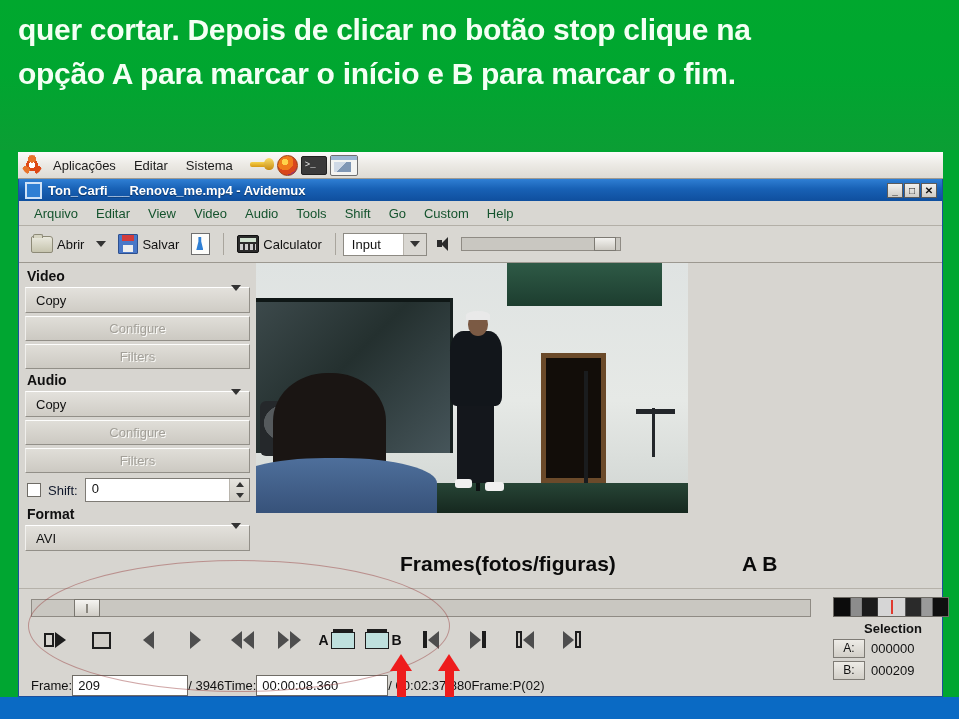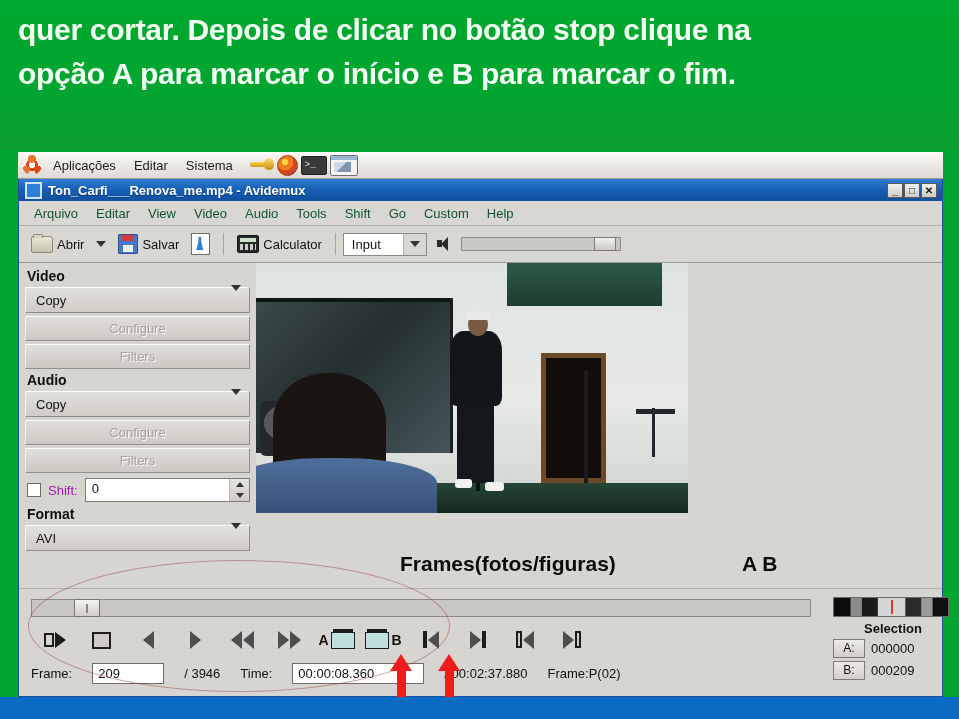--- a/index.html
+++ b/index.html
@@ -199,21 +199,21 @@
   .sb-btn{
     height:25px;background:linear-gradient(180deg,#e0ded8,#ccc9c2);
     border:1px solid #928f88;border-top-color:#fdfdfc;border-left-color:#f0efec;
     box-sizing:border-box;text-align:center;line-height:23px;
     font-size:13px;color:#a3a099;text-shadow:1px 1px 0 #fbfbf9;margin-bottom:3px;
   }
   .shift-row{display:flex;align-items:center;gap:7px;margin:5px 0 4px 2px;}
   .chk{
     width:14px;height:14px;background:#fff;border:1px solid #6f6c66;box-sizing:border-box;
   }
-  .shift-label{font-size:13px;color:#a21caf;}
+  .shift-label{font-size:13px;color:#0f172a;}
   .spin{
     flex:1 1 auto;display:flex;background:#fff;border:1px solid #7e7b75;height:24px;box-sizing:border-box;
   }
   .spin .sv{flex:1 1 auto;font-size:13px;color:#111;padding:2px 0 0 6px;}
   .spin .sarrows{
     width:19px;border-left:1px solid #b9b5ad;background:linear-gradient(180deg,#e6e4df,#cfccc5);
     display:flex;flex-direction:column;align-items:center;justify-content:space-around;
   }
   .sp-up{width:0;height:0;border-left:4px solid transparent;border-right:4px solid transparent;border-bottom:5px solid #333;}
   .sp-dn{width:0;height:0;border-left:4px solid transparent;border-right:4px solid transparent;border-top:5px solid #333;}
@@ -288,22 +288,22 @@
   .g-play b{display:block;width:0;height:0;border-top:8px solid transparent;border-bottom:8px solid transparent;border-left:11px solid #1d1d1d;}
   .g-stop{width:19px;height:17px;border:2px solid #1d1d1d;background:#cfccc6;box-sizing:border-box;}
   .tri-l{width:0;height:0;border-top:9px solid transparent;border-bottom:9px solid transparent;border-right:11px solid #4d4d4d;}
   .tri-r{width:0;height:0;border-top:9px solid transparent;border-bottom:9px solid transparent;border-left:11px solid #4d4d4d;}
   .dtri{display:flex;gap:1px;}
   .bar-blk{width:4px;height:17px;background:#1d1d1d;}
   .ab-ico{position:relative;display:flex;align-items:center;gap:2px;font-size:14px;font-weight:bold;color:#111;}
   .ab-box{width:22px;height:15px;background:#bfe0dd;border:1px solid #1d1d1d;position:relative;}
   .ab-box:before{content:"";position:absolute;left:1px;top:-4px;width:20px;height:3px;background:#1d1d1d;}
   #statusbar{
-    position:absolute;left:12px;top:70px;width:760px;height:28px;
-    display:flex;align-items:center;gap:20px;font-size:13px;color:#111;
+    position:absolute;left:12px;top:82px;width:760px;height:28px;
+    display:flex;align-items:center;gap:0;font-size:13px;color:#111;
   }
   .sb-field{
     background:#fff;border:1px solid #6f6c66;height:21px;box-sizing:border-box;
     padding:2px 5px 0 5px;font-size:13px;color:#111;white-space:nowrap;
   }
   #selection{
     position:absolute;left:814px;top:32px;width:120px;height:70px;
   }
   #selection .sel-title{font-size:13px;font-weight:bold;color:#111;text-align:center;margin-bottom:3px;}
   .sel-row{display:flex;align-items:center;gap:6px;margin-bottom:3px;}
@@ -542,21 +542,21 @@
     <div class="tbtn">
       <span class="dtri">
         <span class="tri-r"></span>
           <span class="bar-blk" style="background:#cfccc6;border:2px solid #1d1d1d;width:6px;box-sizing:border-box"></span>
       </span>
     </div>
   </div>
 
   <div id="statusbar">
     <span>Frame:</span>
-    <span class="sb-field" style="width:72px">209</span>
+    <span class="sb-field" style="width:116px">209</span>
     <span>/ 3946</span>
     <span>Time:</span>
     <span class="sb-field" style="width:132px">00:00:08.360</span>
     <span>/ 00:02:37.880</span>
     <span>Frame:P(02)</span>
   </div>
 
   <div id="selection">
     <div class="sel-title">Selection</div>
     <div class="sel-row">

